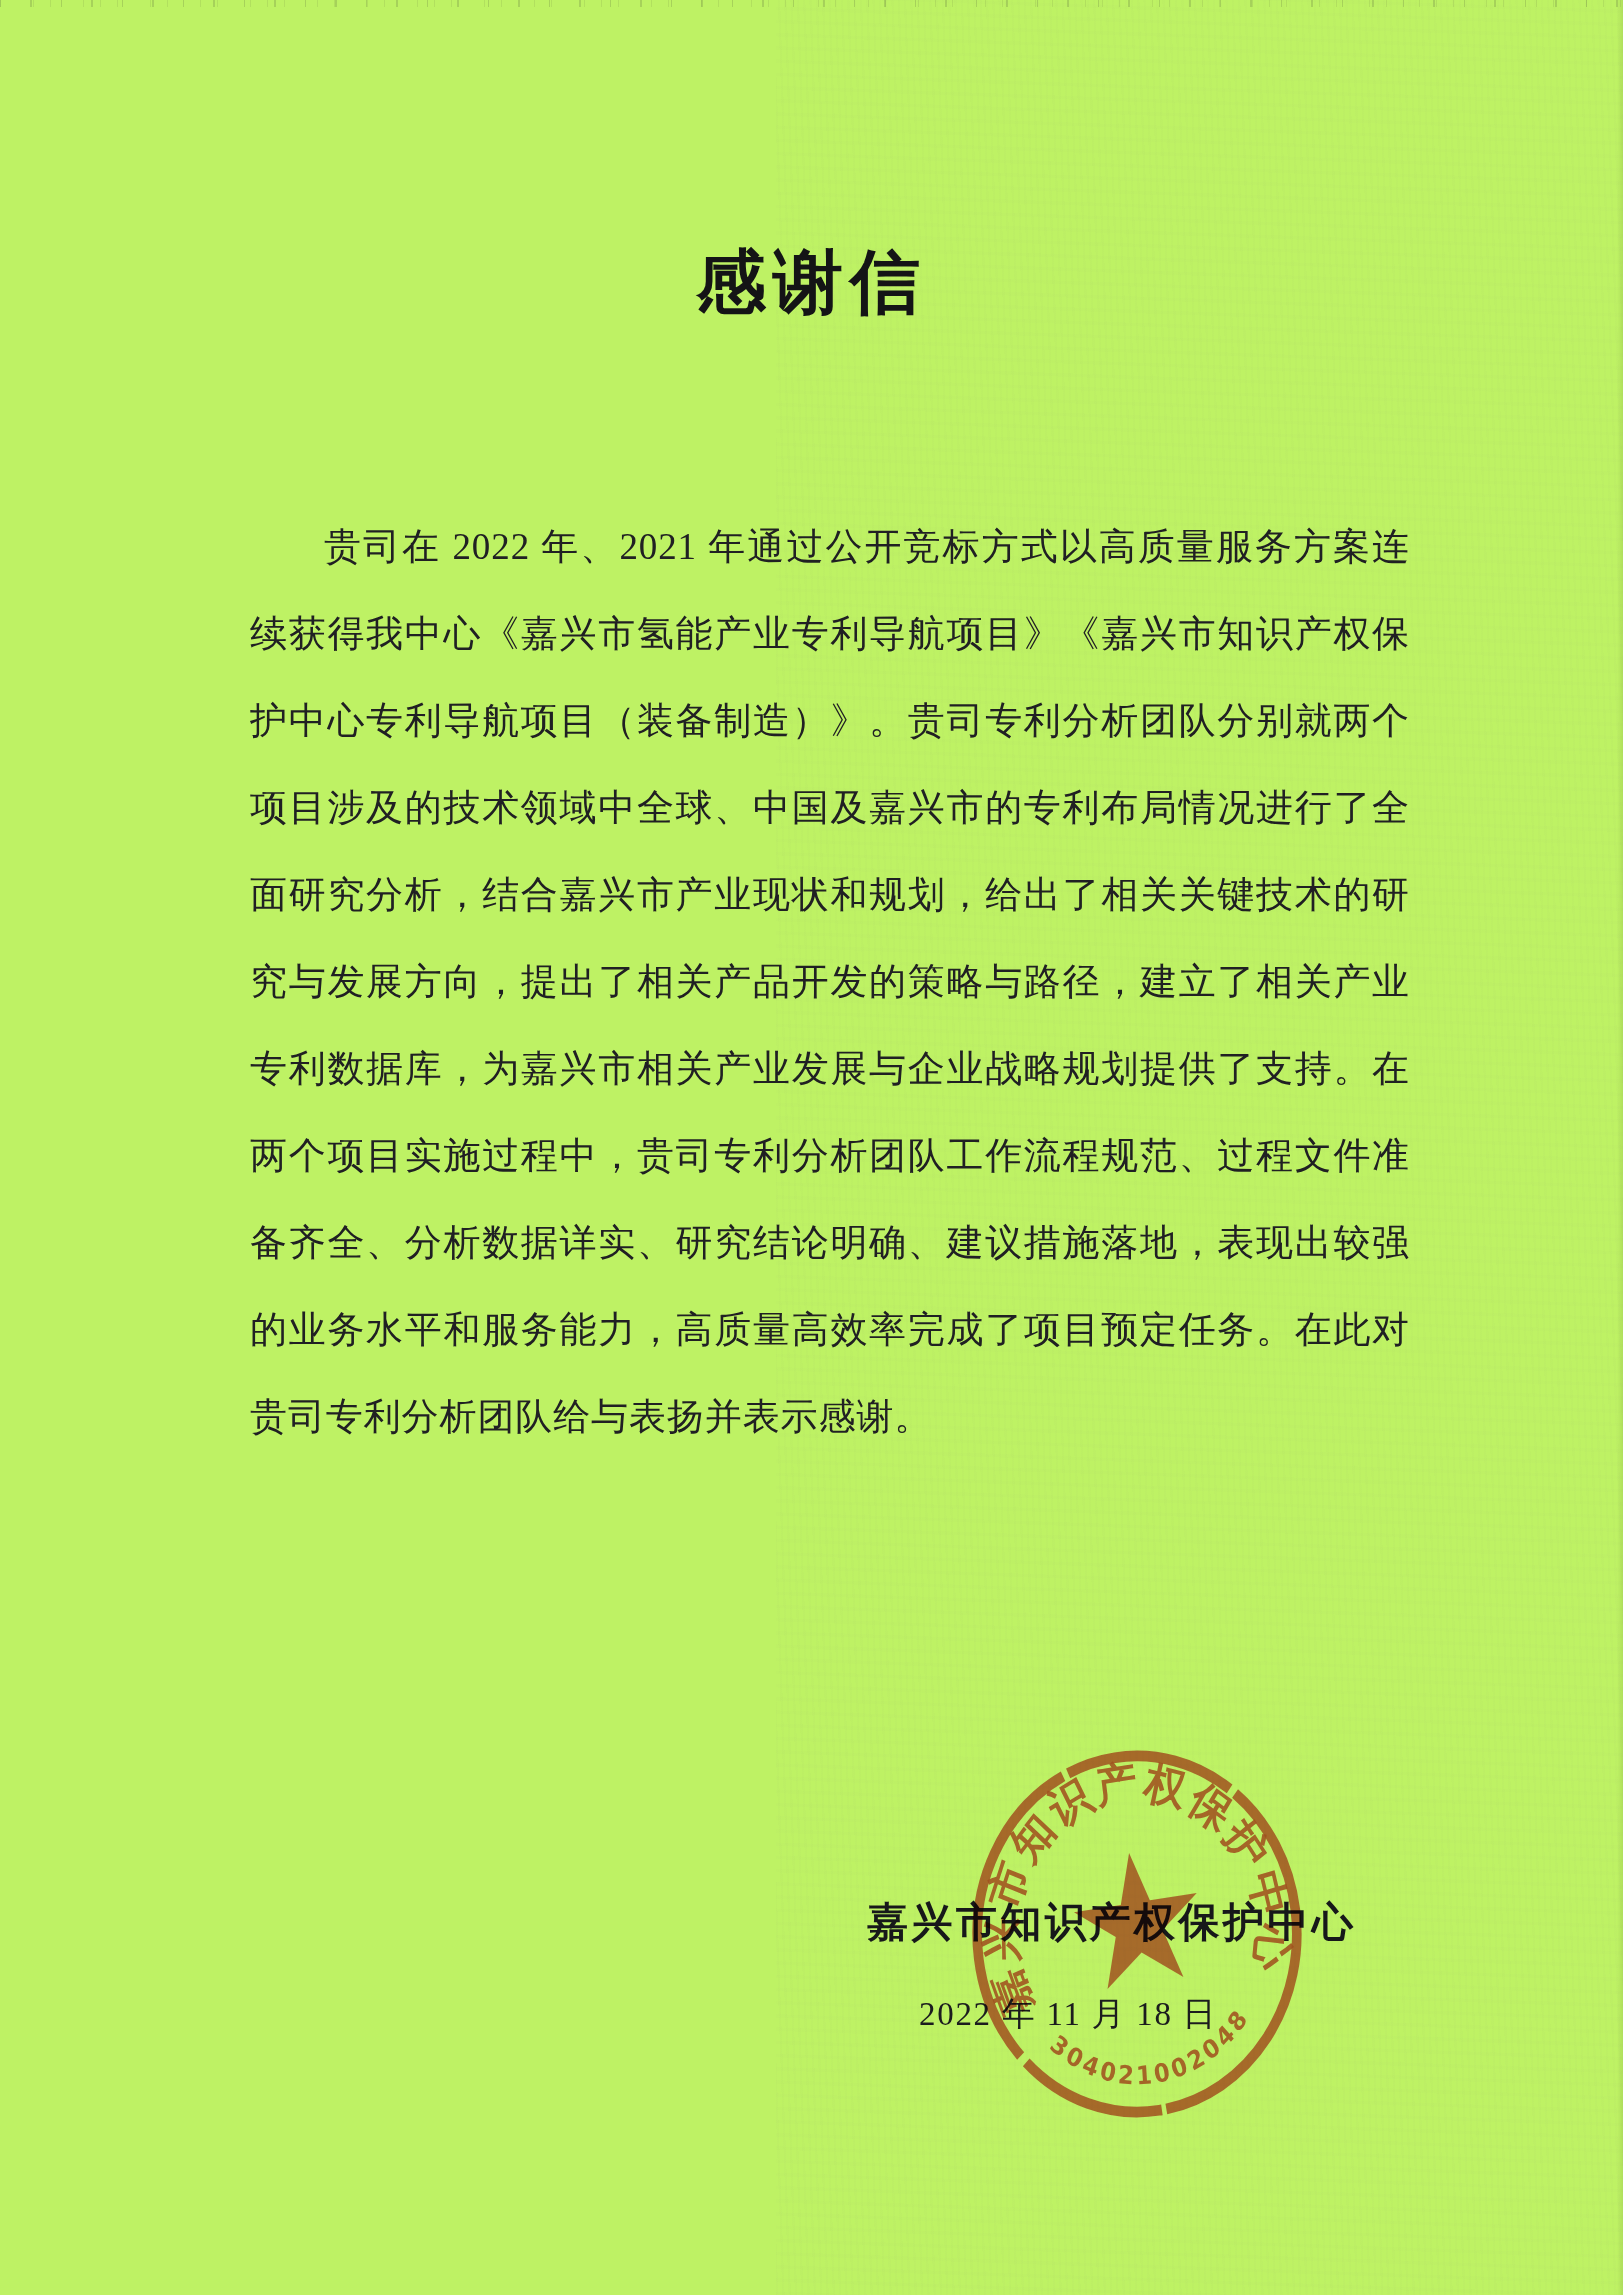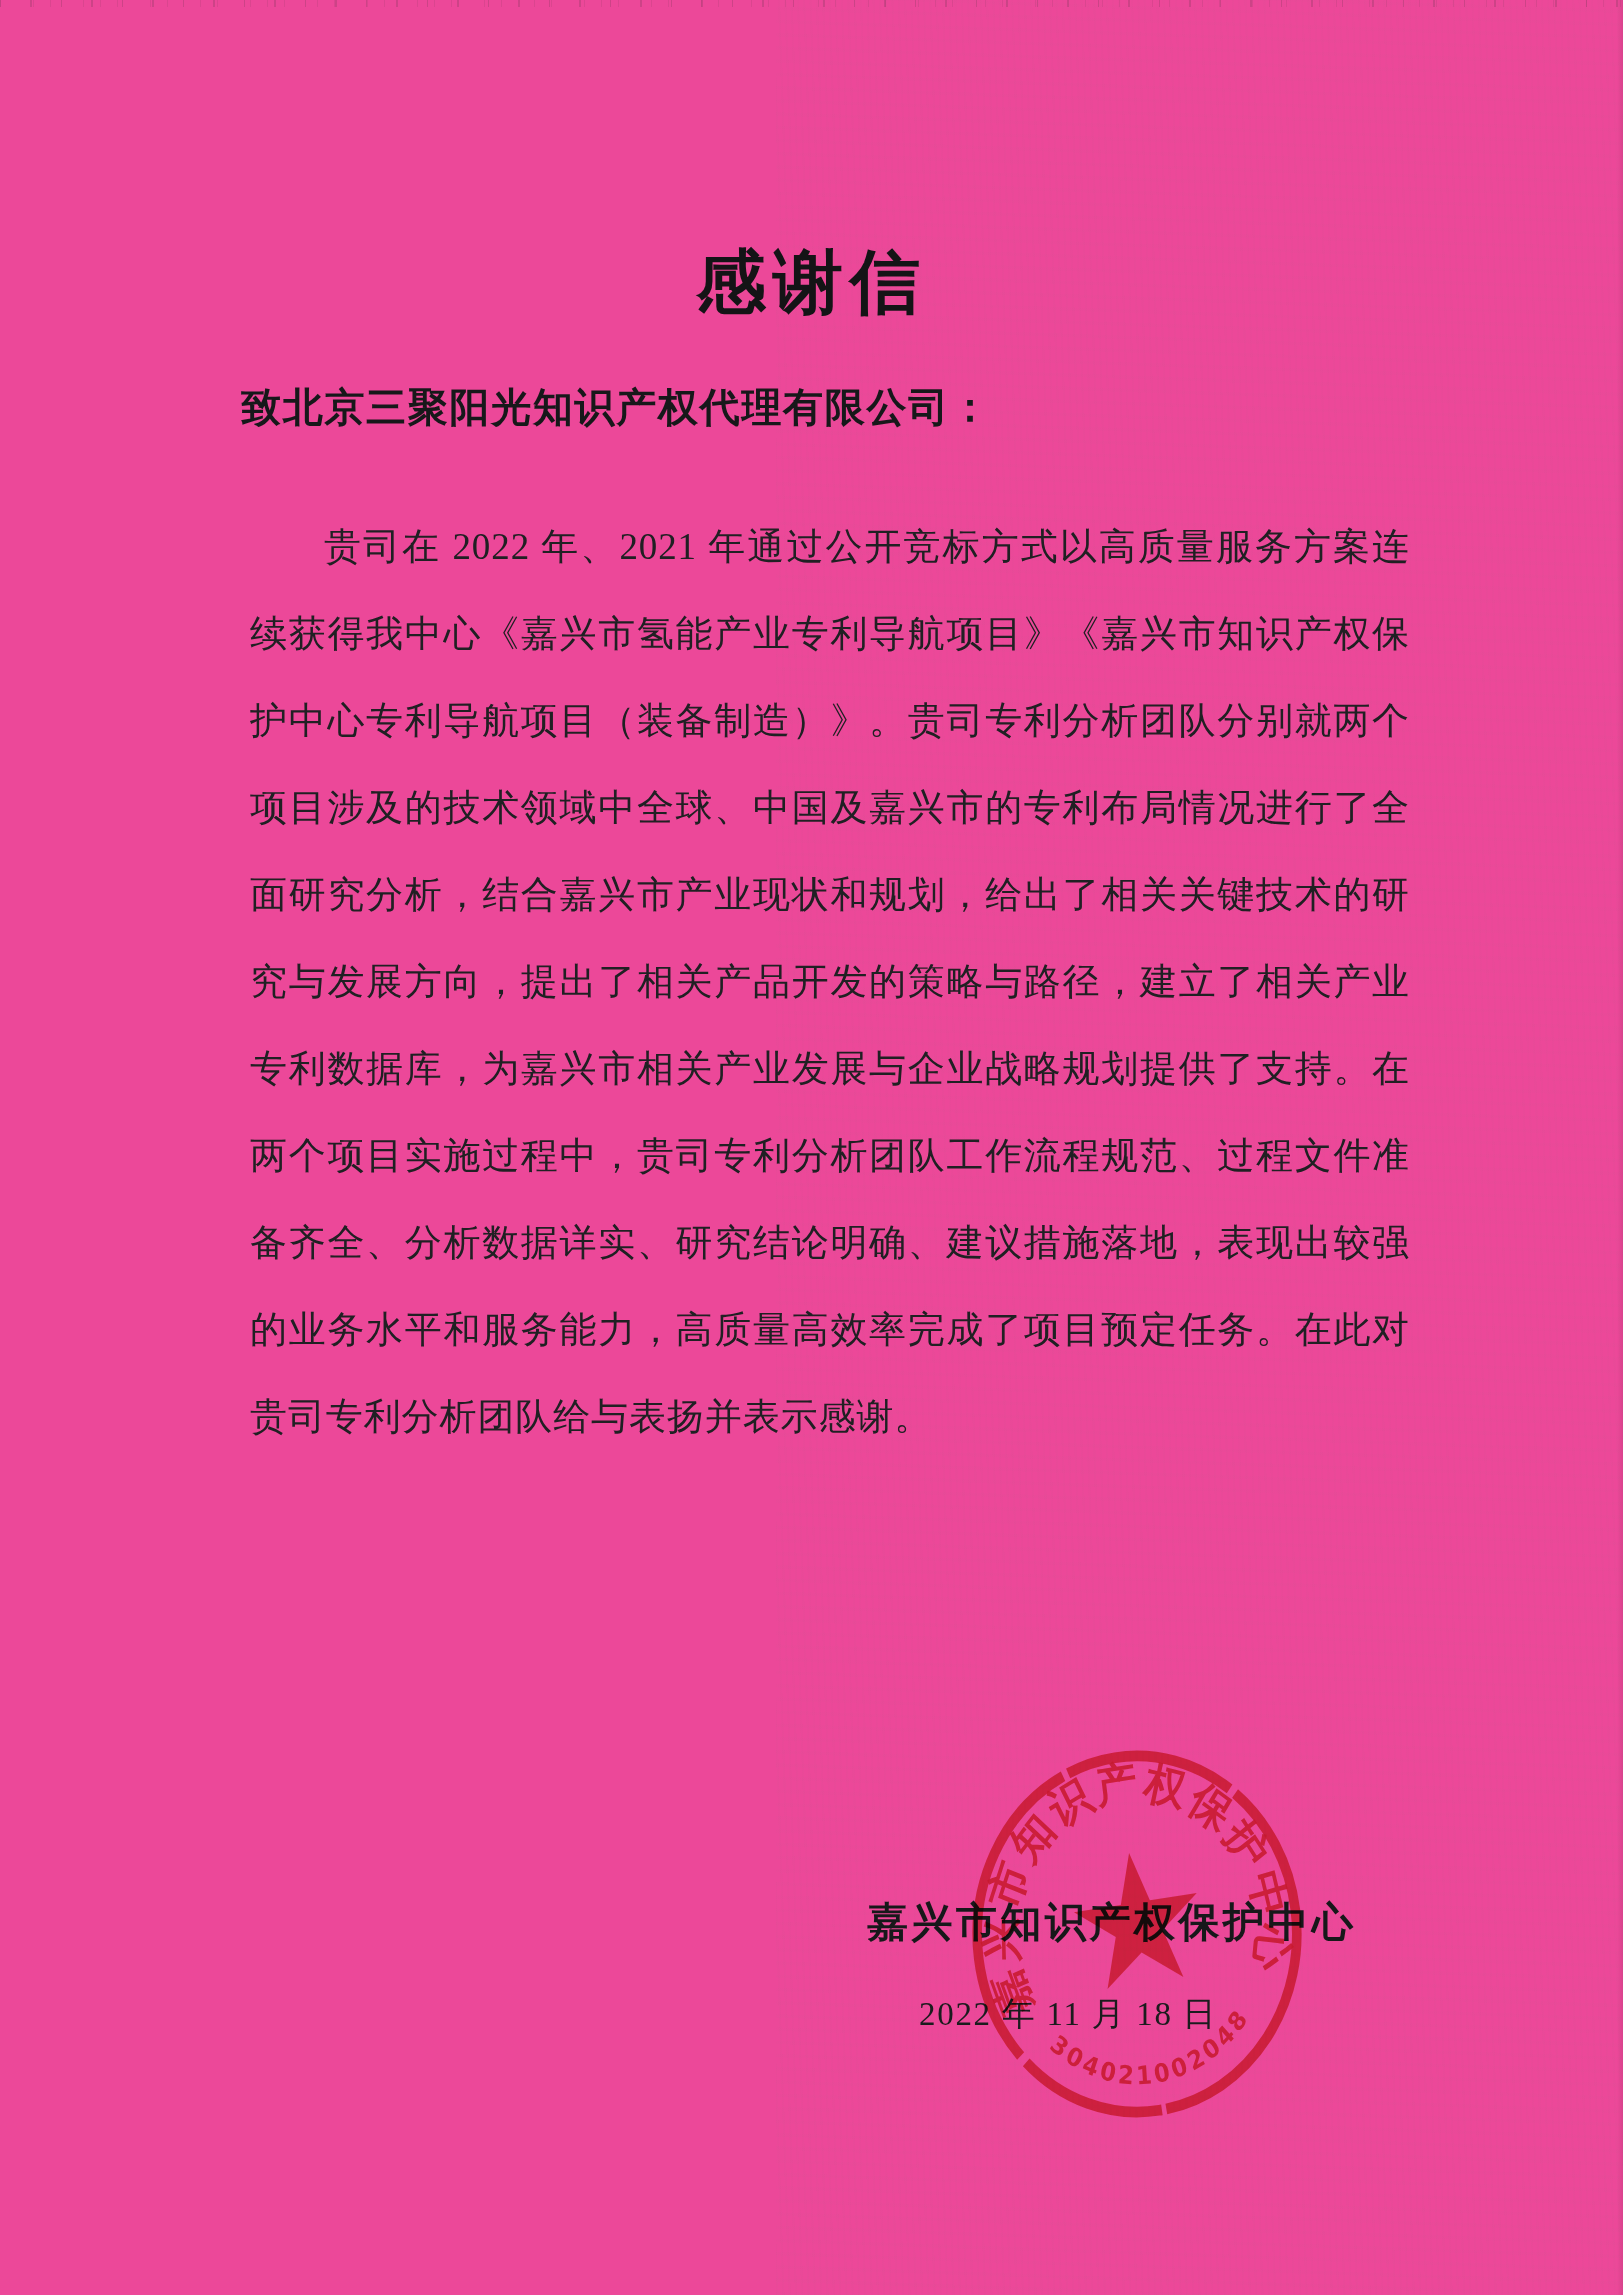--- a/index.html
+++ b/index.html
@@ -1,18 +1,18 @@
 <!DOCTYPE html>
 <html style="font-size:9.2px"><head>
 <meta charset="utf-8">
 <style>
   html,body{margin:0;padding:0;background:#d8d8d8;}
   .page{
     position:relative;width:1623px;height:2295px;margin:0 auto;
-    background:#ec4899;overflow:hidden;
+    background:#bef264;overflow:hidden;
     font-family:"Liberation Serif", serif;color:#1d1d1f;
   }
   
   .top-speckles{
     position:absolute;left:0;top:0;width:1623px;height:7px;
     background:
       repeating-linear-gradient(90deg, rgba(40,40,40,.45) 0 1.2px, transparent 1.2px 30.5px),
       repeating-linear-gradient(90deg, rgba(40,40,40,.25) 0 0.6px, transparent 0.6px 16.7px);
     opacity:.35;
   }
@@ -60,21 +60,20 @@
 <body>
 
 <div class="page">
 
   <div class="top-speckles"></div>
   <div class="mottle"></div>
   <div class="edge-shadow"></div>
 
   <h1 class="title">感谢信</h1>
 
-  <div class="salutation">致北京三聚阳光知识产权代理有限公司：</div>
 
   <div class="letter-body">
     <p>贵司在 2022 年、2021 年通过公开竞标方式以高质量服务方案连续获得我中心《嘉兴市氢能产业专利导航项目》《嘉兴市知识产权保护中心专利导航项目（装备制造）》。贵司专利分析团队分别就两个项目涉及的技术领域中全球、中国及嘉兴市的专利布局情况进行了全面研究分析，结合嘉兴市产业现状和规划，给出了相关关键技术的研究与发展方向，提出了相关产品开发的策略与路径，建立了相关产业专利数据库，为嘉兴市相关产业发展与企业战略规划提供了支持。在两个项目实施过程中，贵司专利分析团队工作流程规范、过程文件准备齐全、分析数据详实、研究结论明确、建议措施落地，表现出较强的业务水平和服务能力，高质量高效率完成了项目预定任务。在此对贵司专利分析团队给与表扬并表示感谢。</p>
   </div>
 
   <div class="signature">嘉兴市知识产权保护中心</div>
 
   <div class="date-line">2022 年 11 月 18 日</div>
 
   <svg class="stamp" viewBox="-300 -320 600 640" preserveAspectRatio="none">

